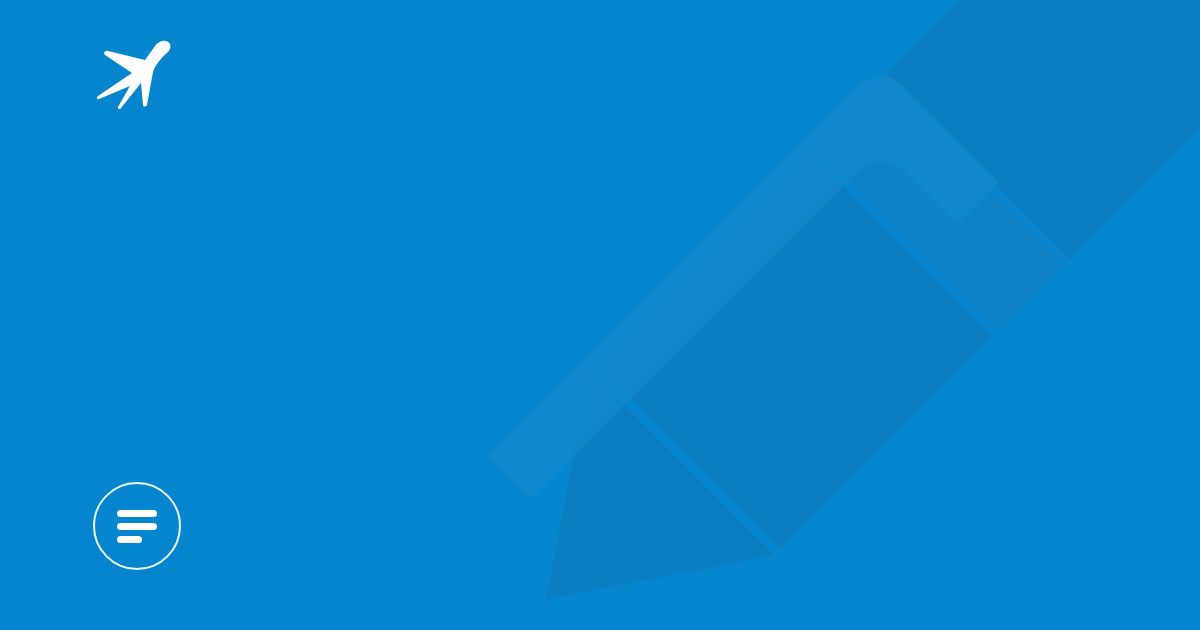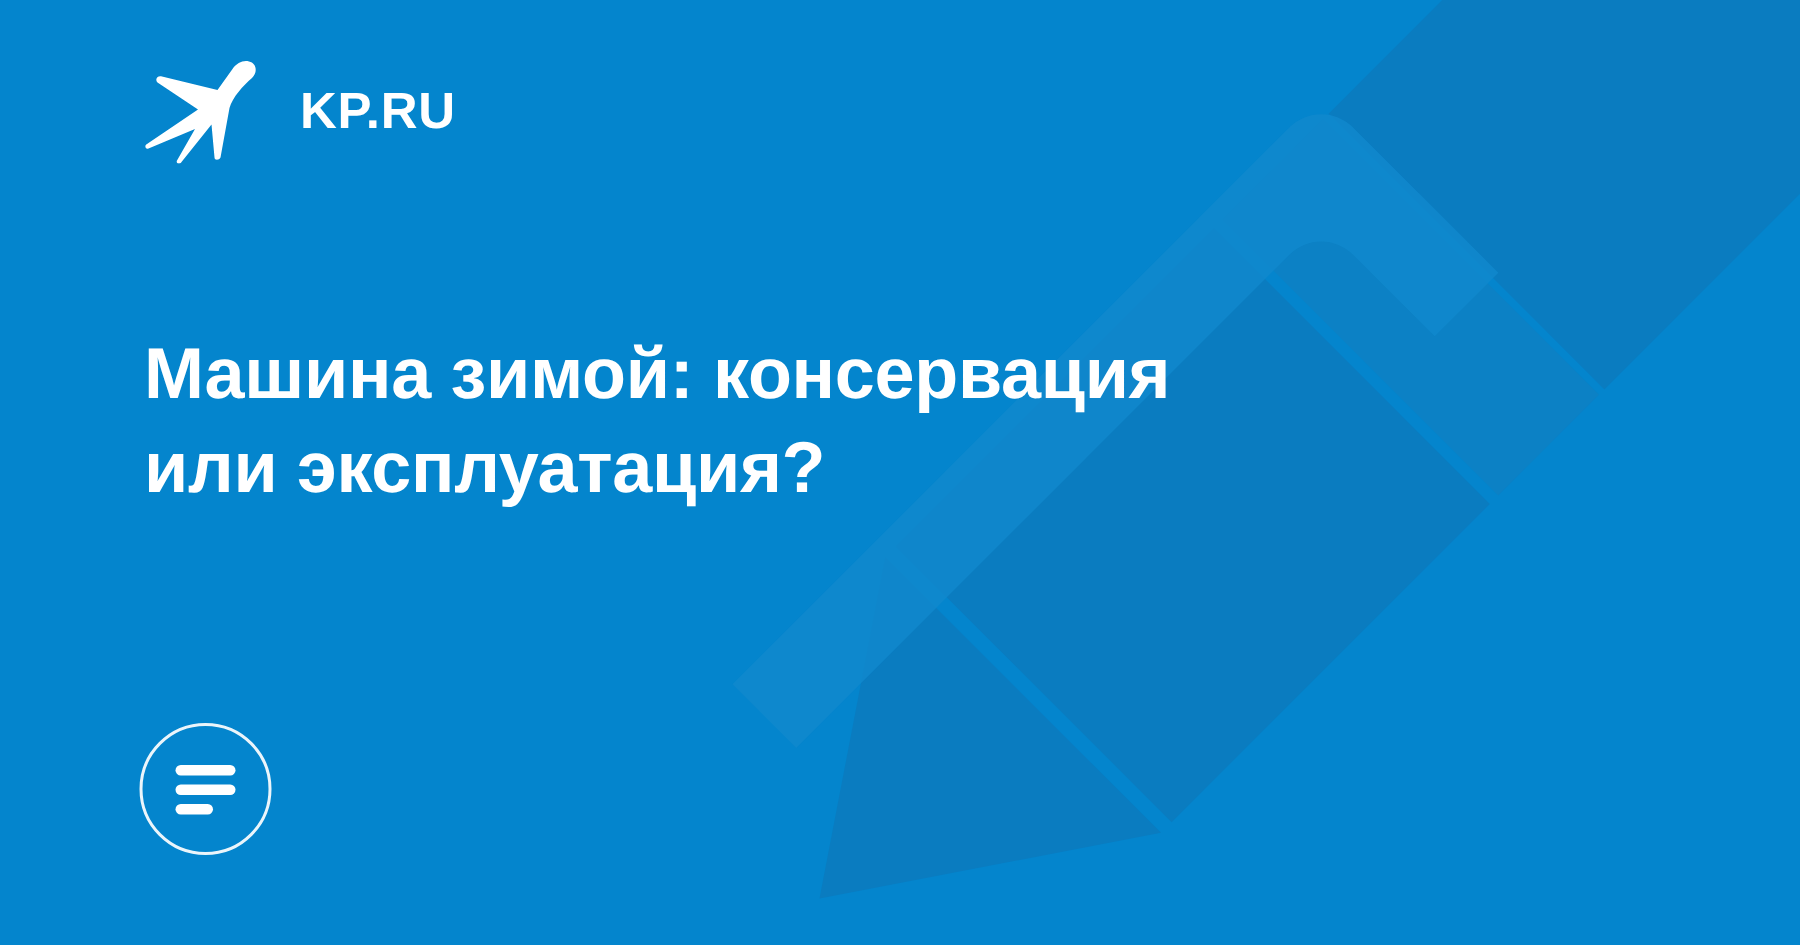--- a/index.html
+++ b/index.html
@@ -129,25 +129,22 @@
                L 34 47
                L 22 68
                C 21 70 24 71 25 69
                L 45 44
                L 47 66
                C 47 68 50 68 51 66
                L 57 33
                C 59 26 66 18 72 13
                C 76 9 75 3 70 2 Z"></path>
     </svg>
-    <span id="brand-word">KP.RU</span>
   </div>
 
-  <h1 id="headline">Машина зимой: консервация
-или эксплуатация?</h1>
 
   <div id="menu-button">
     <span class="bar b1"></span>
     <span class="bar b2"></span>
     <span class="bar b3"></span>
   </div>
 
 </div>
 
 </body></html>

